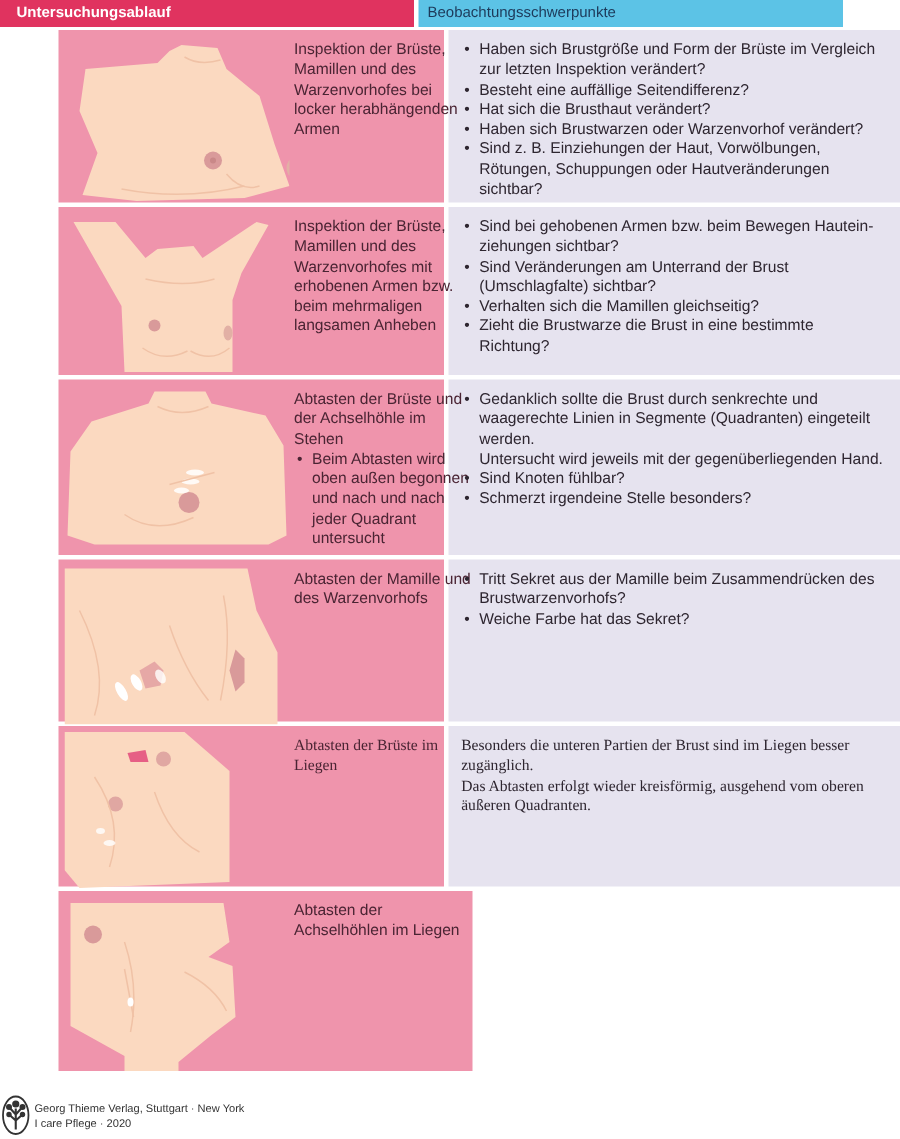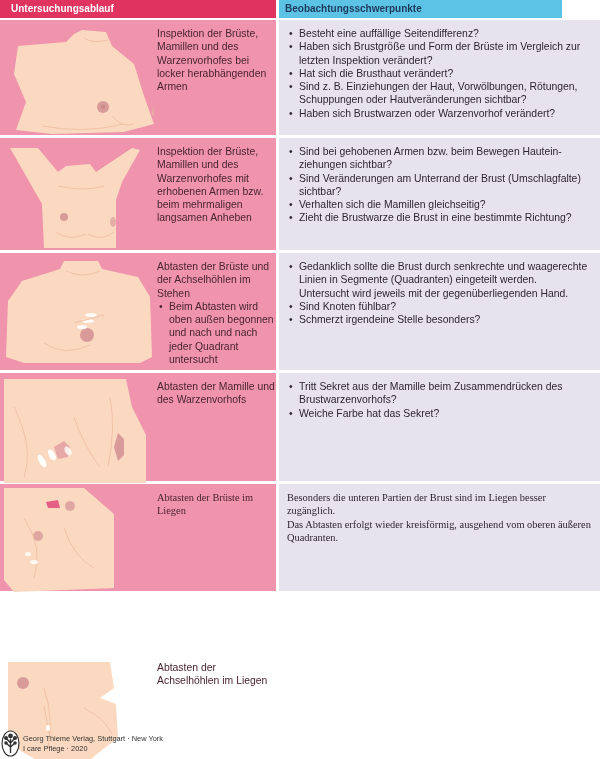--- a/index.html
+++ b/index.html
@@ -2,24 +2,24 @@
 <html><head>
 <meta charset="utf-8">
 <style>
   html, body { margin:0; padding:0; background:#ffffff; }
   body { width:600px; height:759px; position:relative; overflow:hidden;
          font-family:"Liberation Sans", "DejaVu Sans", sans-serif; color:#3a2a3a; }
   .table { position:absolute; left:0; top:0; width:600px; }
   .hdr-row { display:flex; height:18px; margin-bottom:2px;align-items:center; }
   .hdr-left { width:276px; background:#e0335f; color:#fff; font-weight:bold; font-size:10px;
               line-height:18px; padding-left:11px; box-sizing:border-box; }
-  .hdr-right { width:283px; margin-left:3px; background:#5cc3e6; color:#1d3a5a; font-weight:bold;
+  .hdr-right { width:283px; margin-left:3px; background:#5cc3e6; color:#1d3a5a; font-weight:normal;
                font-size:10px; line-height:18px; padding-left:6px; box-sizing:border-box; }
   .row { display:flex; margin-bottom:3px; }
-  .cell-left { width:276px; background:#ef94ac; position:relative; box-sizing:border-box; }
+  .cell-left { width:276px; background:#ef94ac; position:relative; box-sizing:border-box;margin-left:39px; }
   .cell-right { width:321px; margin-left:3px; background:#e6e3ef; box-sizing:border-box;
                 padding:7px 8px 6px 8px; font-size:10.4px; line-height:13.3px; color:#2e2630; }
   .illu { position:absolute; left:4px; top:4px; width:148px; }
   .illu svg { display:block; }
   .desc { position:absolute; left:157px; top:7px; width:118px; font-size:10.4px; line-height:13.3px;
           color:#4a2433; }
   .desc ul, .cell-right ul { margin:0; padding:0; list-style:none; }
   .desc li, .cell-right li { position:relative; padding-left:12px; }
   .desc li::before, .cell-right li::before { content:"•"; position:absolute; left:2px; top:0; }
   .footer { position:absolute; left:0; top:730px; height:29px; width:300px; }
@@ -46,25 +46,25 @@
           <path d="M80 14 Q90 20 104 16" stroke="#f0c2a6" fill="none" stroke-width="1"></path>
           <circle cx="99" cy="83" r="6" fill="#d99a9a"></circle>
           <circle cx="99" cy="83" r="2" fill="#c98888"></circle>
           <ellipse cx="152" cy="88" rx="4" ry="6" fill="#e2b0a5"></ellipse>
         </svg>
       </div>
       <div class="desc">Inspektion der Brüste, Mamillen und des Warzenvorhofes bei locker herabhängenden Armen</div>
     </div>
     <div class="cell-right">
       <ul>
+        <li>Haben sich Brustgröße und Form der Brüste im Vergleich zur letzten Inspektion verändert?</li>
         <li>Besteht eine auffällige Seitendifferenz?</li>
-        <li>Haben sich Brustgröße und Form der Brüste im Vergleich zur letzten Inspektion verändert?</li>
         <li>Hat sich die Brusthaut verändert?</li>
+        <li>Haben sich Brustwarzen oder Warzenvorhof verändert?</li>
         <li>Sind z. B. Einziehungen der Haut, Vorwölbungen, Rötungen, Schuppungen oder Hautveränderungen sichtbar?</li>
-        <li>Haben sich Brustwarzen oder Warzenvorhof verändert?</li>
       </ul>
     </div>
   </div>
 
   <div class="row" style="height:112px;">
     <div class="cell-left">
       <div class="illu">
         <svg width="150" height="108" viewBox="0 0 150 108">
           <path d="M6 6 L34 6 L54 30 L62 24 L86 22 L92 30 L128 6 L136 8 L118 40 L112 58 L112 106 L40 106 L38 62 Z" fill="#fbd9c0"></path>
           <path d="M54 44 Q80 50 100 44" stroke="#f0c2a6" fill="none" stroke-width="1"></path>
@@ -94,21 +94,21 @@
           <path d="M62 14 Q78 22 96 14" stroke="#f0c2a6" fill="none" stroke-width="1"></path>
           <path d="M40 86 Q60 100 86 88" stroke="#f0c2a6" fill="none" stroke-width="1"></path>
           <circle cx="83" cy="78" r="7" fill="#d99a9a"></circle>
           <ellipse cx="87" cy="58" rx="6" ry="2" fill="#ffffff" opacity="0.85"></ellipse>
           <ellipse cx="84" cy="64" rx="6" ry="2" fill="#ffffff" opacity="0.85"></ellipse>
           <ellipse cx="78" cy="70" rx="5" ry="2" fill="#ffffff" opacity="0.85"></ellipse>
           <path d="M70 66 L100 58" stroke="#f0c2a6" fill="none" stroke-width="1"></path>
         </svg>
       </div>
       <div class="desc">
-        <div>Abtasten der Brüste und der Achselhöhlen im Stehen</div>
+        <div>Abtasten der Brüste und der Achselhöhle im Stehen</div>
         <ul>
           <li>Beim Abtasten wird oben außen begonnen und nach und nach jeder Quadrant untersucht</li>
         </ul>
       </div>
     </div>
     <div class="cell-right">
       <ul>
         <li>
           <span>Gedanklich sollte die Brust durch senkrechte und waagerechte Linien in Segmente (Quadranten) eingeteilt werden.</span><br>
           <span>Untersucht wird jeweils mit der gegenüberliegenden Hand.</span>
@@ -159,21 +159,21 @@
         </svg>
       </div>
       <div class="desc">Abtasten der Brüste im Liegen</div>
     </div>
     <div class="cell-right">
       <div>Besonders die unteren Partien der Brust sind im Liegen besser zugänglich.</div>
       <div>Das Abtasten erfolgt wieder kreisförmig, ausgehend vom oberen äußeren Quadranten.</div>
     </div>
   </div>
 
-  <div class="row" style="height:120px;align-items:center;">
+  <div class="row" style="height:120px;">
     <div class="cell-left">
       <div class="illu">
         <svg width="150" height="116" viewBox="0 0 150 116">
           <path d="M4 4 L106 4 L110 30 L96 40 L112 46 L114 80 L98 92 L76 110 L76 116 L40 116 L40 106 L4 86 Z" fill="#fbd9c0"></path>
           <circle cx="19" cy="25" r="6" fill="#d99a9a"></circle>
           <path d="M40 30 Q50 60 44 90" stroke="#f0c2a6" fill="none" stroke-width="1"></path>
           <path d="M80 50 Q100 60 108 76" stroke="#f0c2a6" fill="none" stroke-width="1"></path>
           <path d="M40 48 L46 80" stroke="#f0c2a6" fill="none" stroke-width="1"></path>
           <ellipse cx="44" cy="70" rx="2" ry="3" fill="#ffffff"></ellipse>
         </svg>

